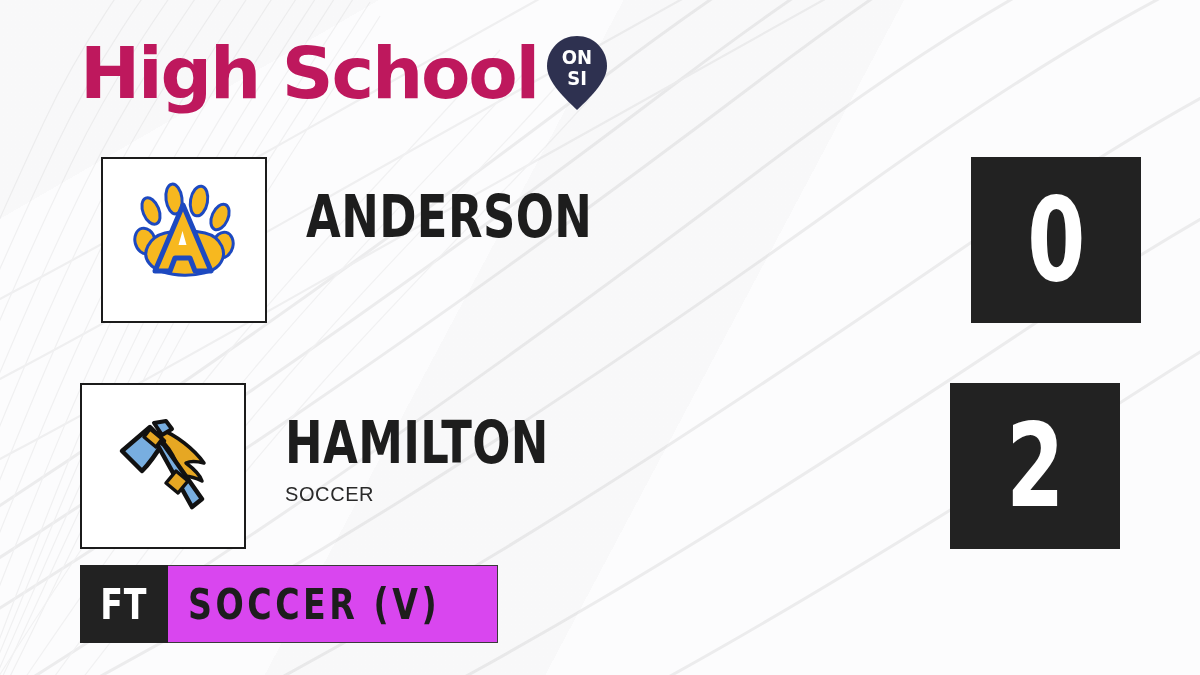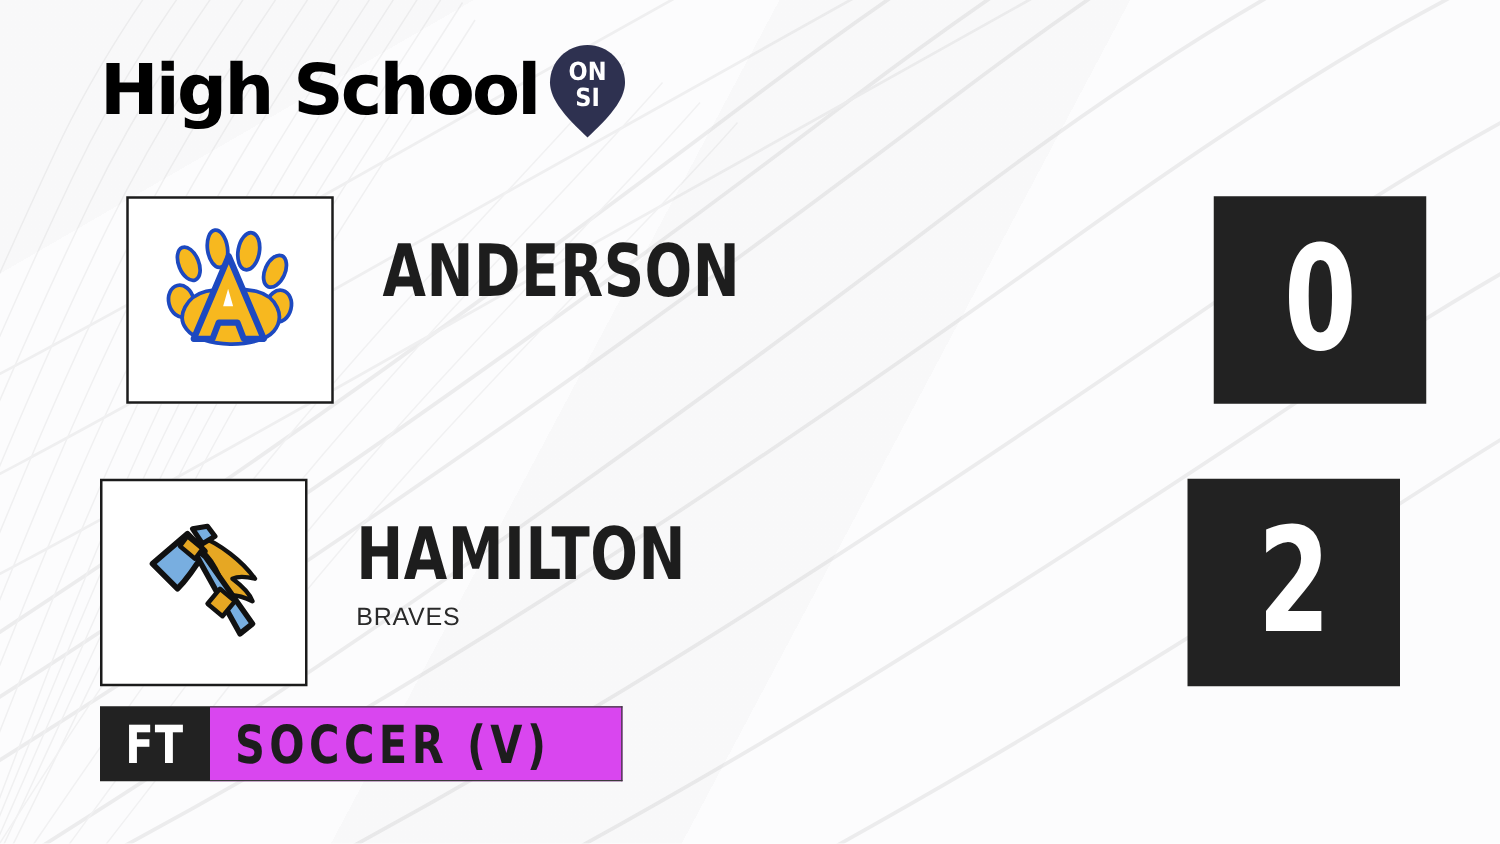--- a/index.html
+++ b/index.html
@@ -62,24 +62,24 @@
     width: 560px;
     height: 100px;
   }
   .logo-row {
     display: flex;
     align-items: center;
     height: 74px;
   }
   .logo-word {
     font-family: "DejaVu Sans", sans-serif;
-    font-size: 56px;
+    font-size: 72px;
     font-weight: 700;
     letter-spacing: -2.2px;
-    color: #000000;
+    color: #be185d;
     line-height: 62px;
     white-space: nowrap;
   }
   .pin-badge {
     margin-left: 8px;
     width: 62px;
     height: 78px;
     position: relative;
     flex: 0 0 auto;
   }
@@ -176,21 +176,21 @@
     line-height: 116px;
     transform: scaleX(0.8);
     transform-origin: center center;
   }
 
   
   .status-bar {
     position: absolute;
     left: 80px;
     top: 565px;
-    height: 60px;
+    height: 78px;
     display: flex;
     align-items: stretch;
     justify-content: flex-end;
   }
   .status-period {
     width: 88px;
     background: #222222;
     display: flex;
     align-items: center;
     justify-content: center;
@@ -331,21 +331,21 @@
           <path d="M54 34 L66 44 L104 98 L94 106 Z" fill="#78aee0" stroke="#111111" stroke-width="4.5" stroke-linejoin="round"></path>
 
           <path d="M78 70 L90 80 L80 92 L68 82 Z" fill="#e6a723" stroke="#111111" stroke-width="3.5" stroke-linejoin="round"></path>
 
           <path d="M52 28 L64 38 L58 46 L46 36 Z" fill="#e6a723" stroke="#111111" stroke-width="3.5" stroke-linejoin="round"></path>
         </svg>
       </span>
     </div>
     <div class="team-text">
       <div class="team-name">HAMILTON</div>
-      <div class="team-mascot">BRAVES</div>
+      <div class="team-mascot">SOCCER</div>
     </div>
     <div class="score-box">
       <span class="score-value">2</span>
     </div>
   </div>
 
   <div class="status-bar">
     <div class="status-period">
       <span class="status-period-label">FT</span>
     </div>

